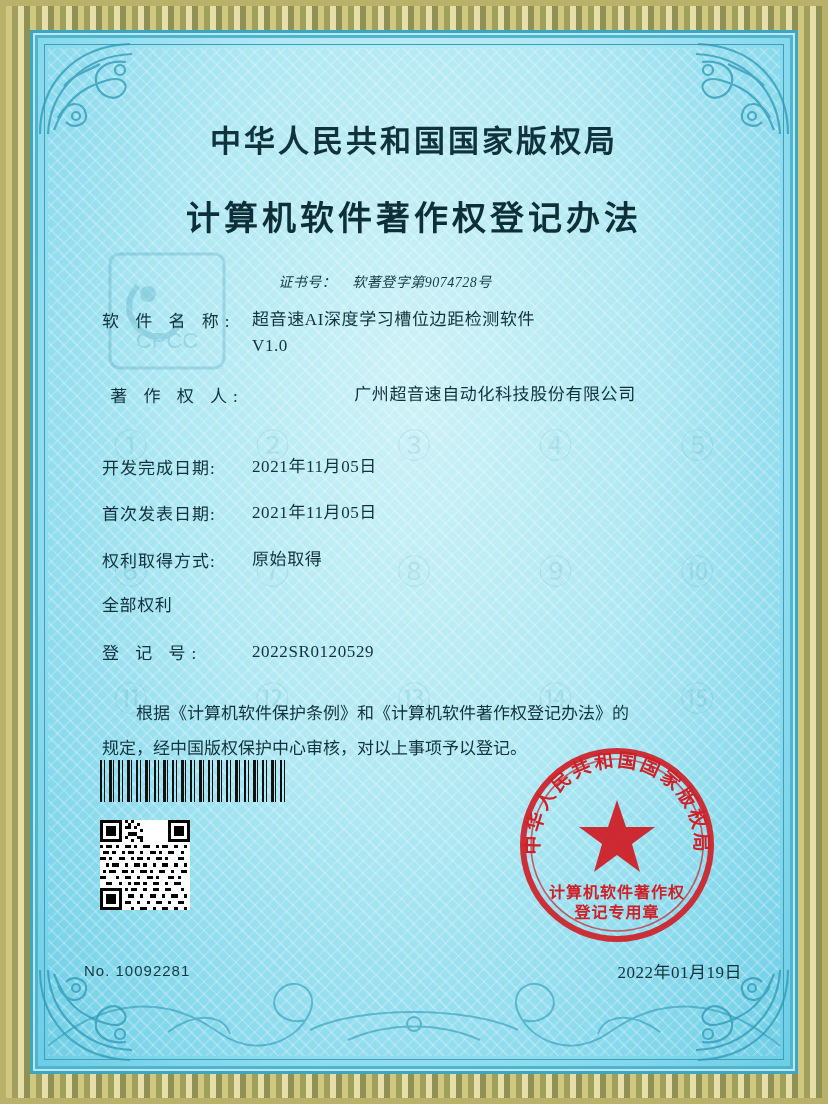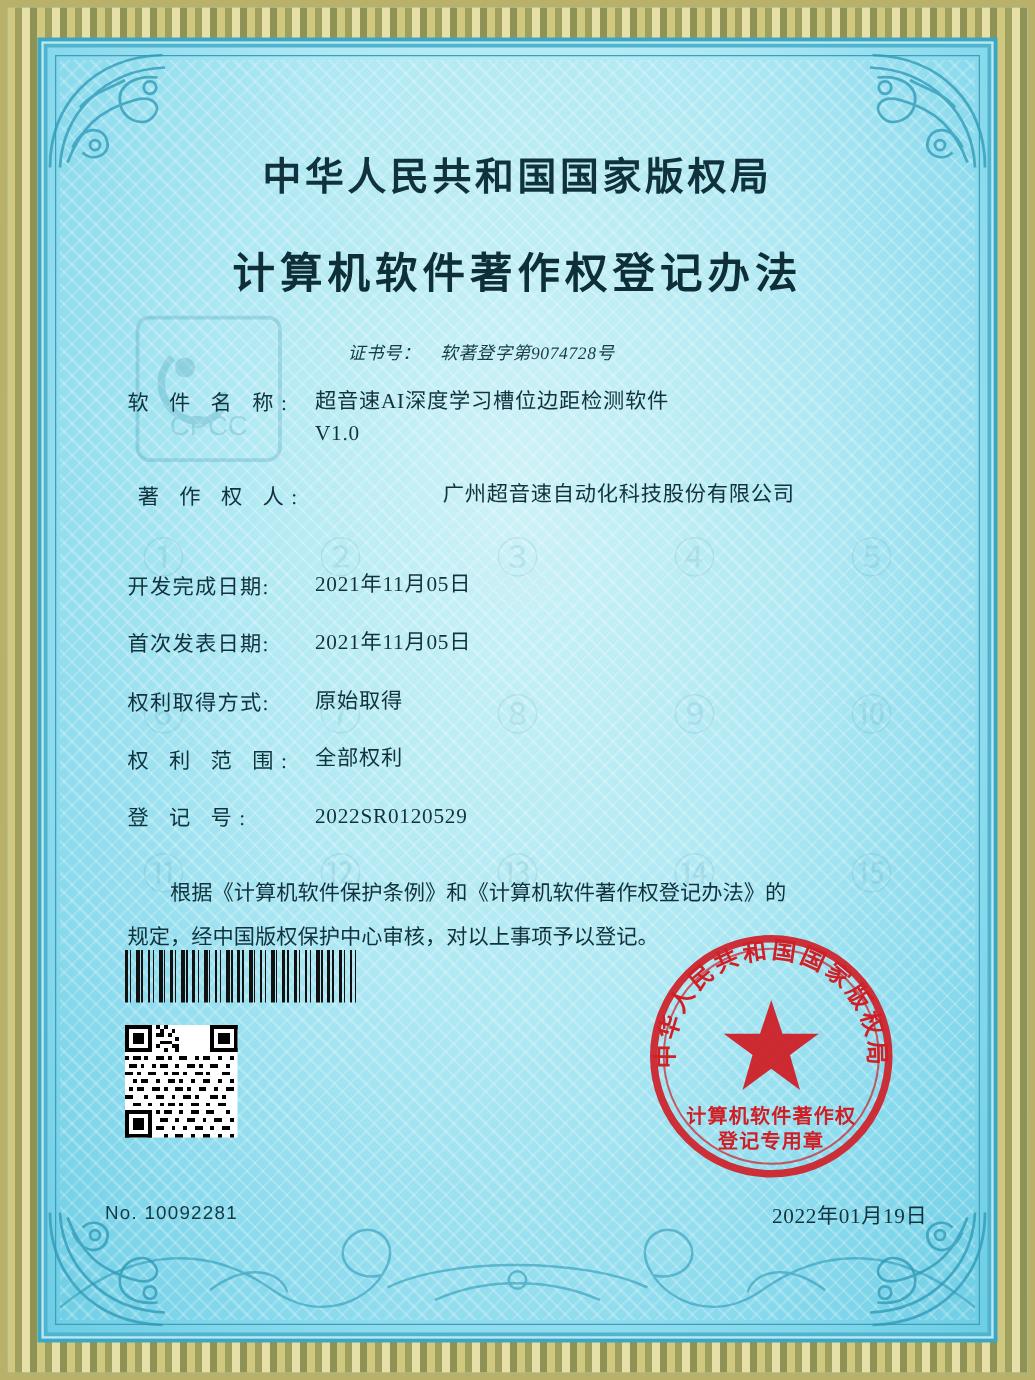--- a/index.html
+++ b/index.html
@@ -390,21 +390,20 @@
         <div class="field-label tight">首次发表日期:</div>
         <div class="field-value">2021年11月05日</div>
       </div>
 
       <div class="field-row">
         <div class="field-label tight">权利取得方式:</div>
         <div class="field-value">原始取得</div>
       </div>
 
       <div class="field-row">
-        <div class="field-label">权 利 范 围:</div>
         <div class="field-value">全部权利</div>
       </div>
 
       <div class="field-row">
         <div class="field-label">登  记  号:</div>
         <div class="field-value">2022SR0120529</div>
       </div>
 
     </div>
 

